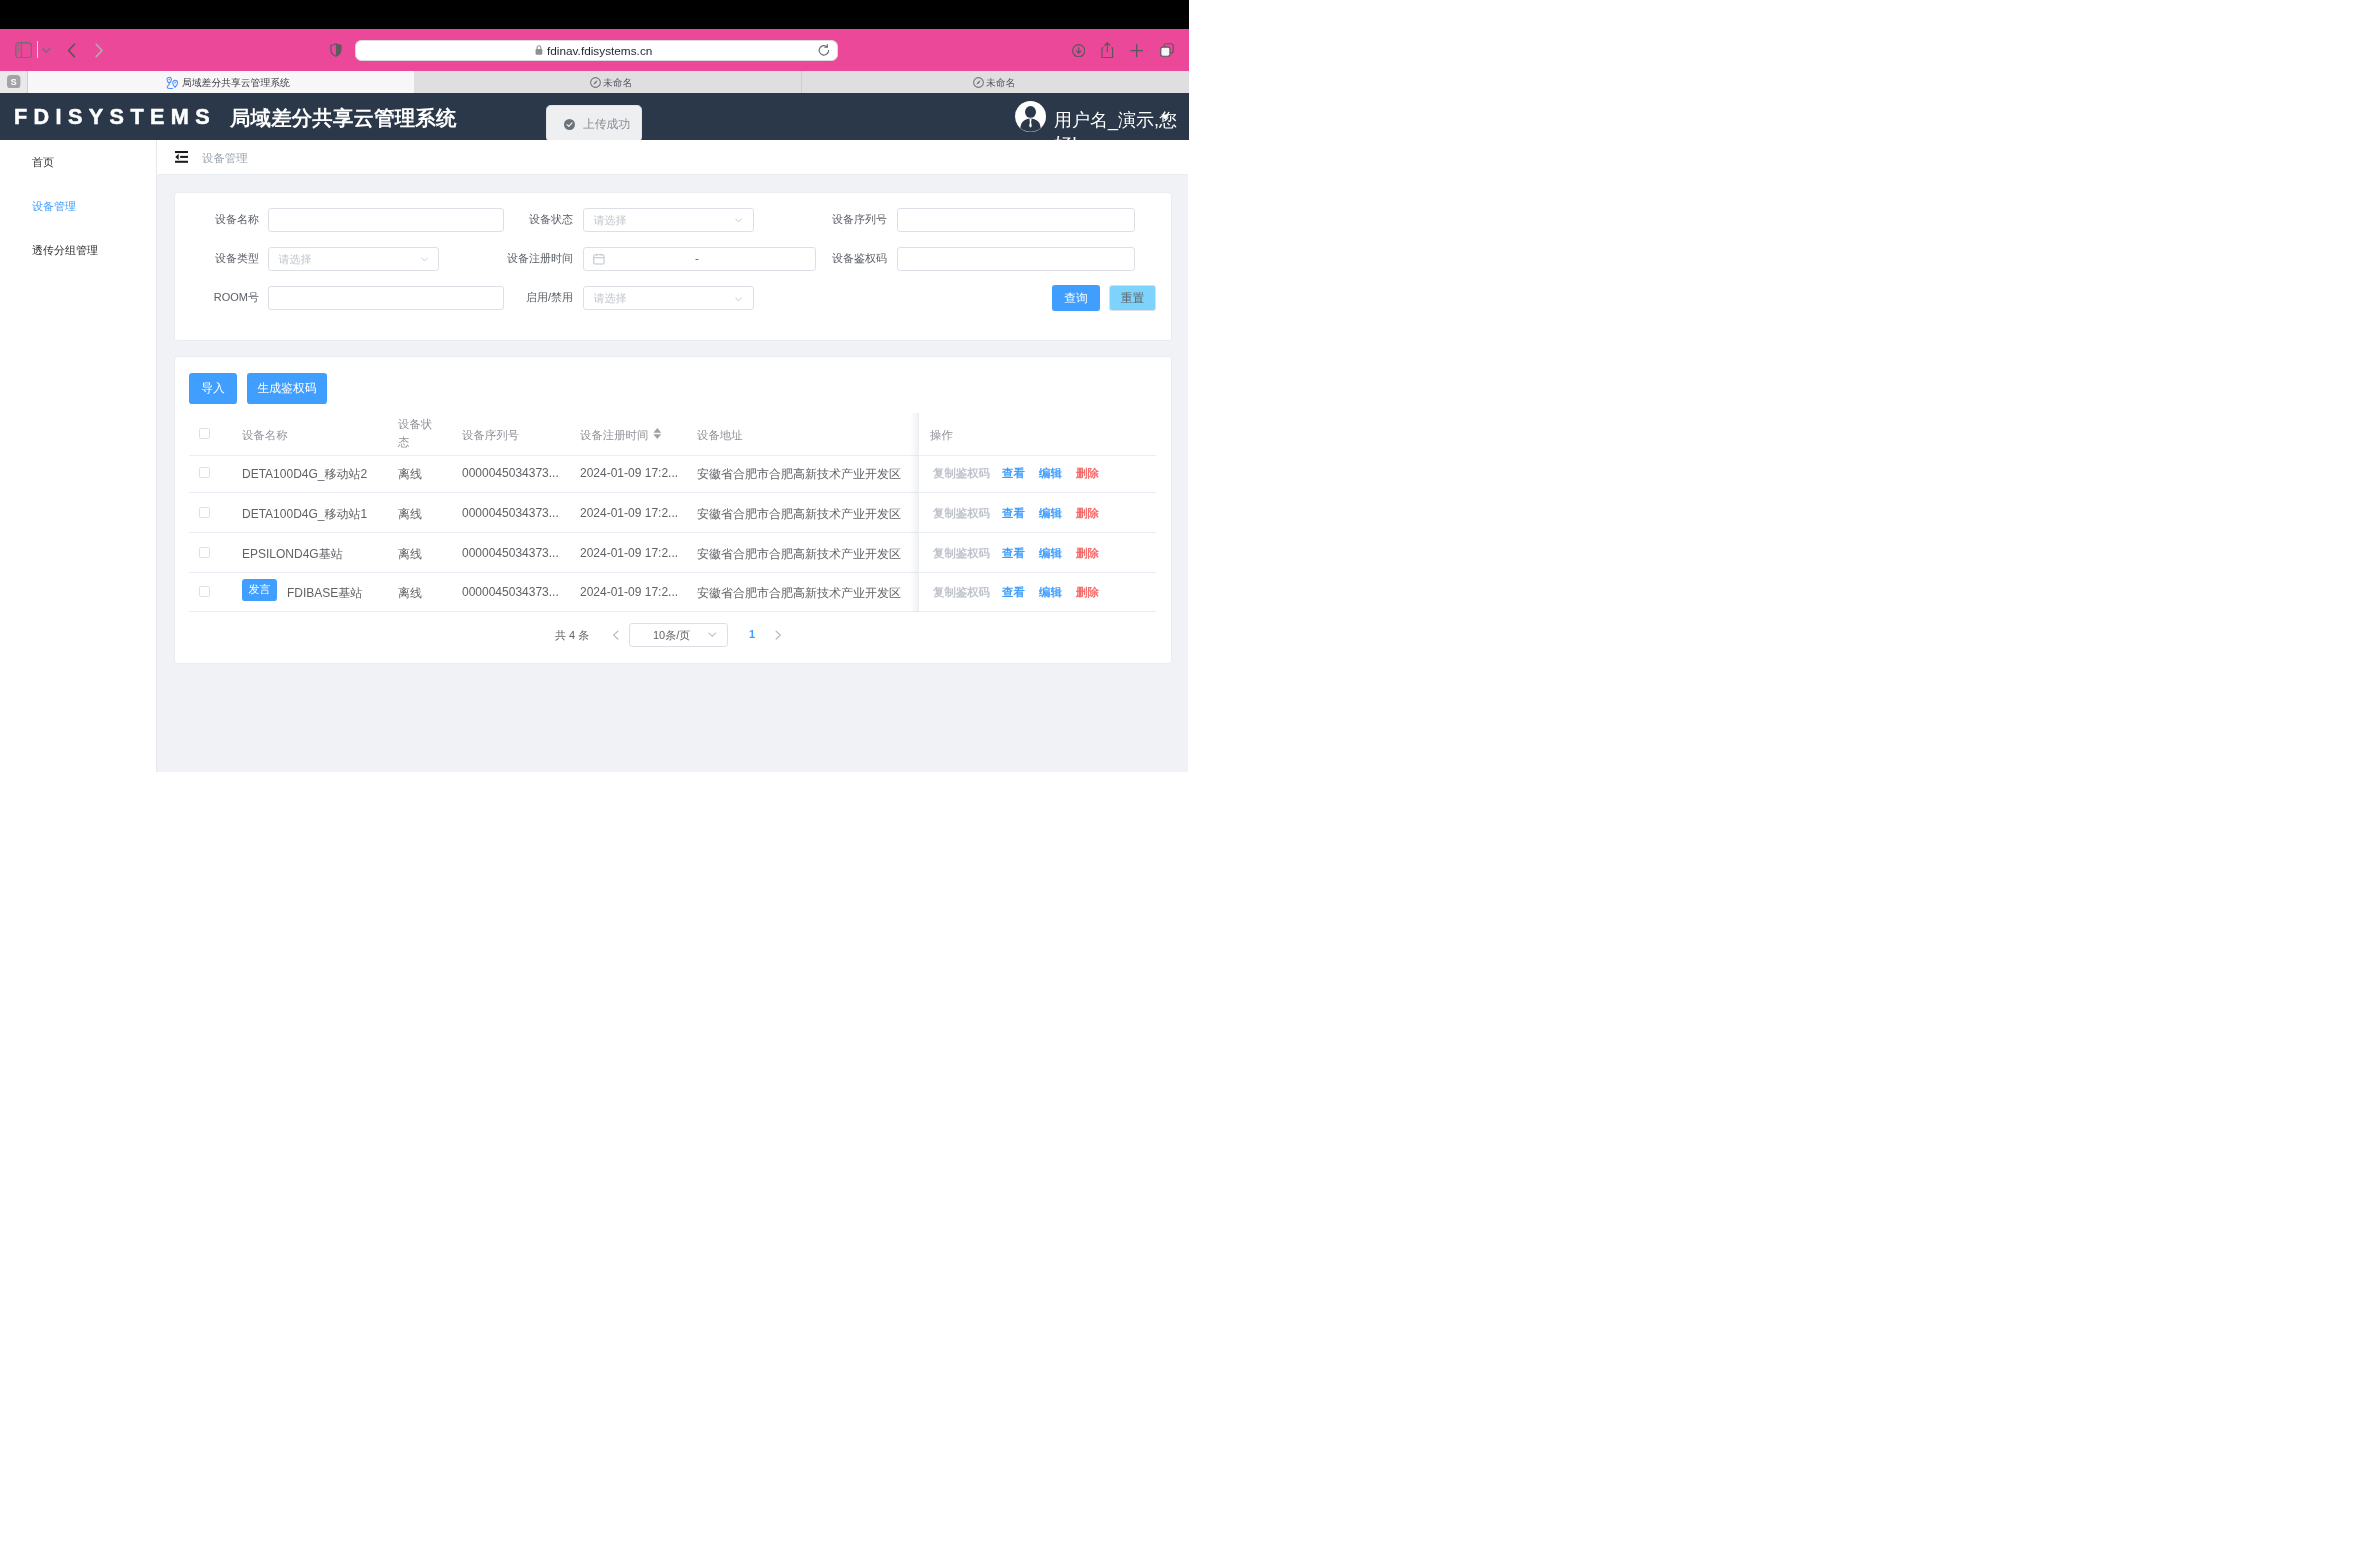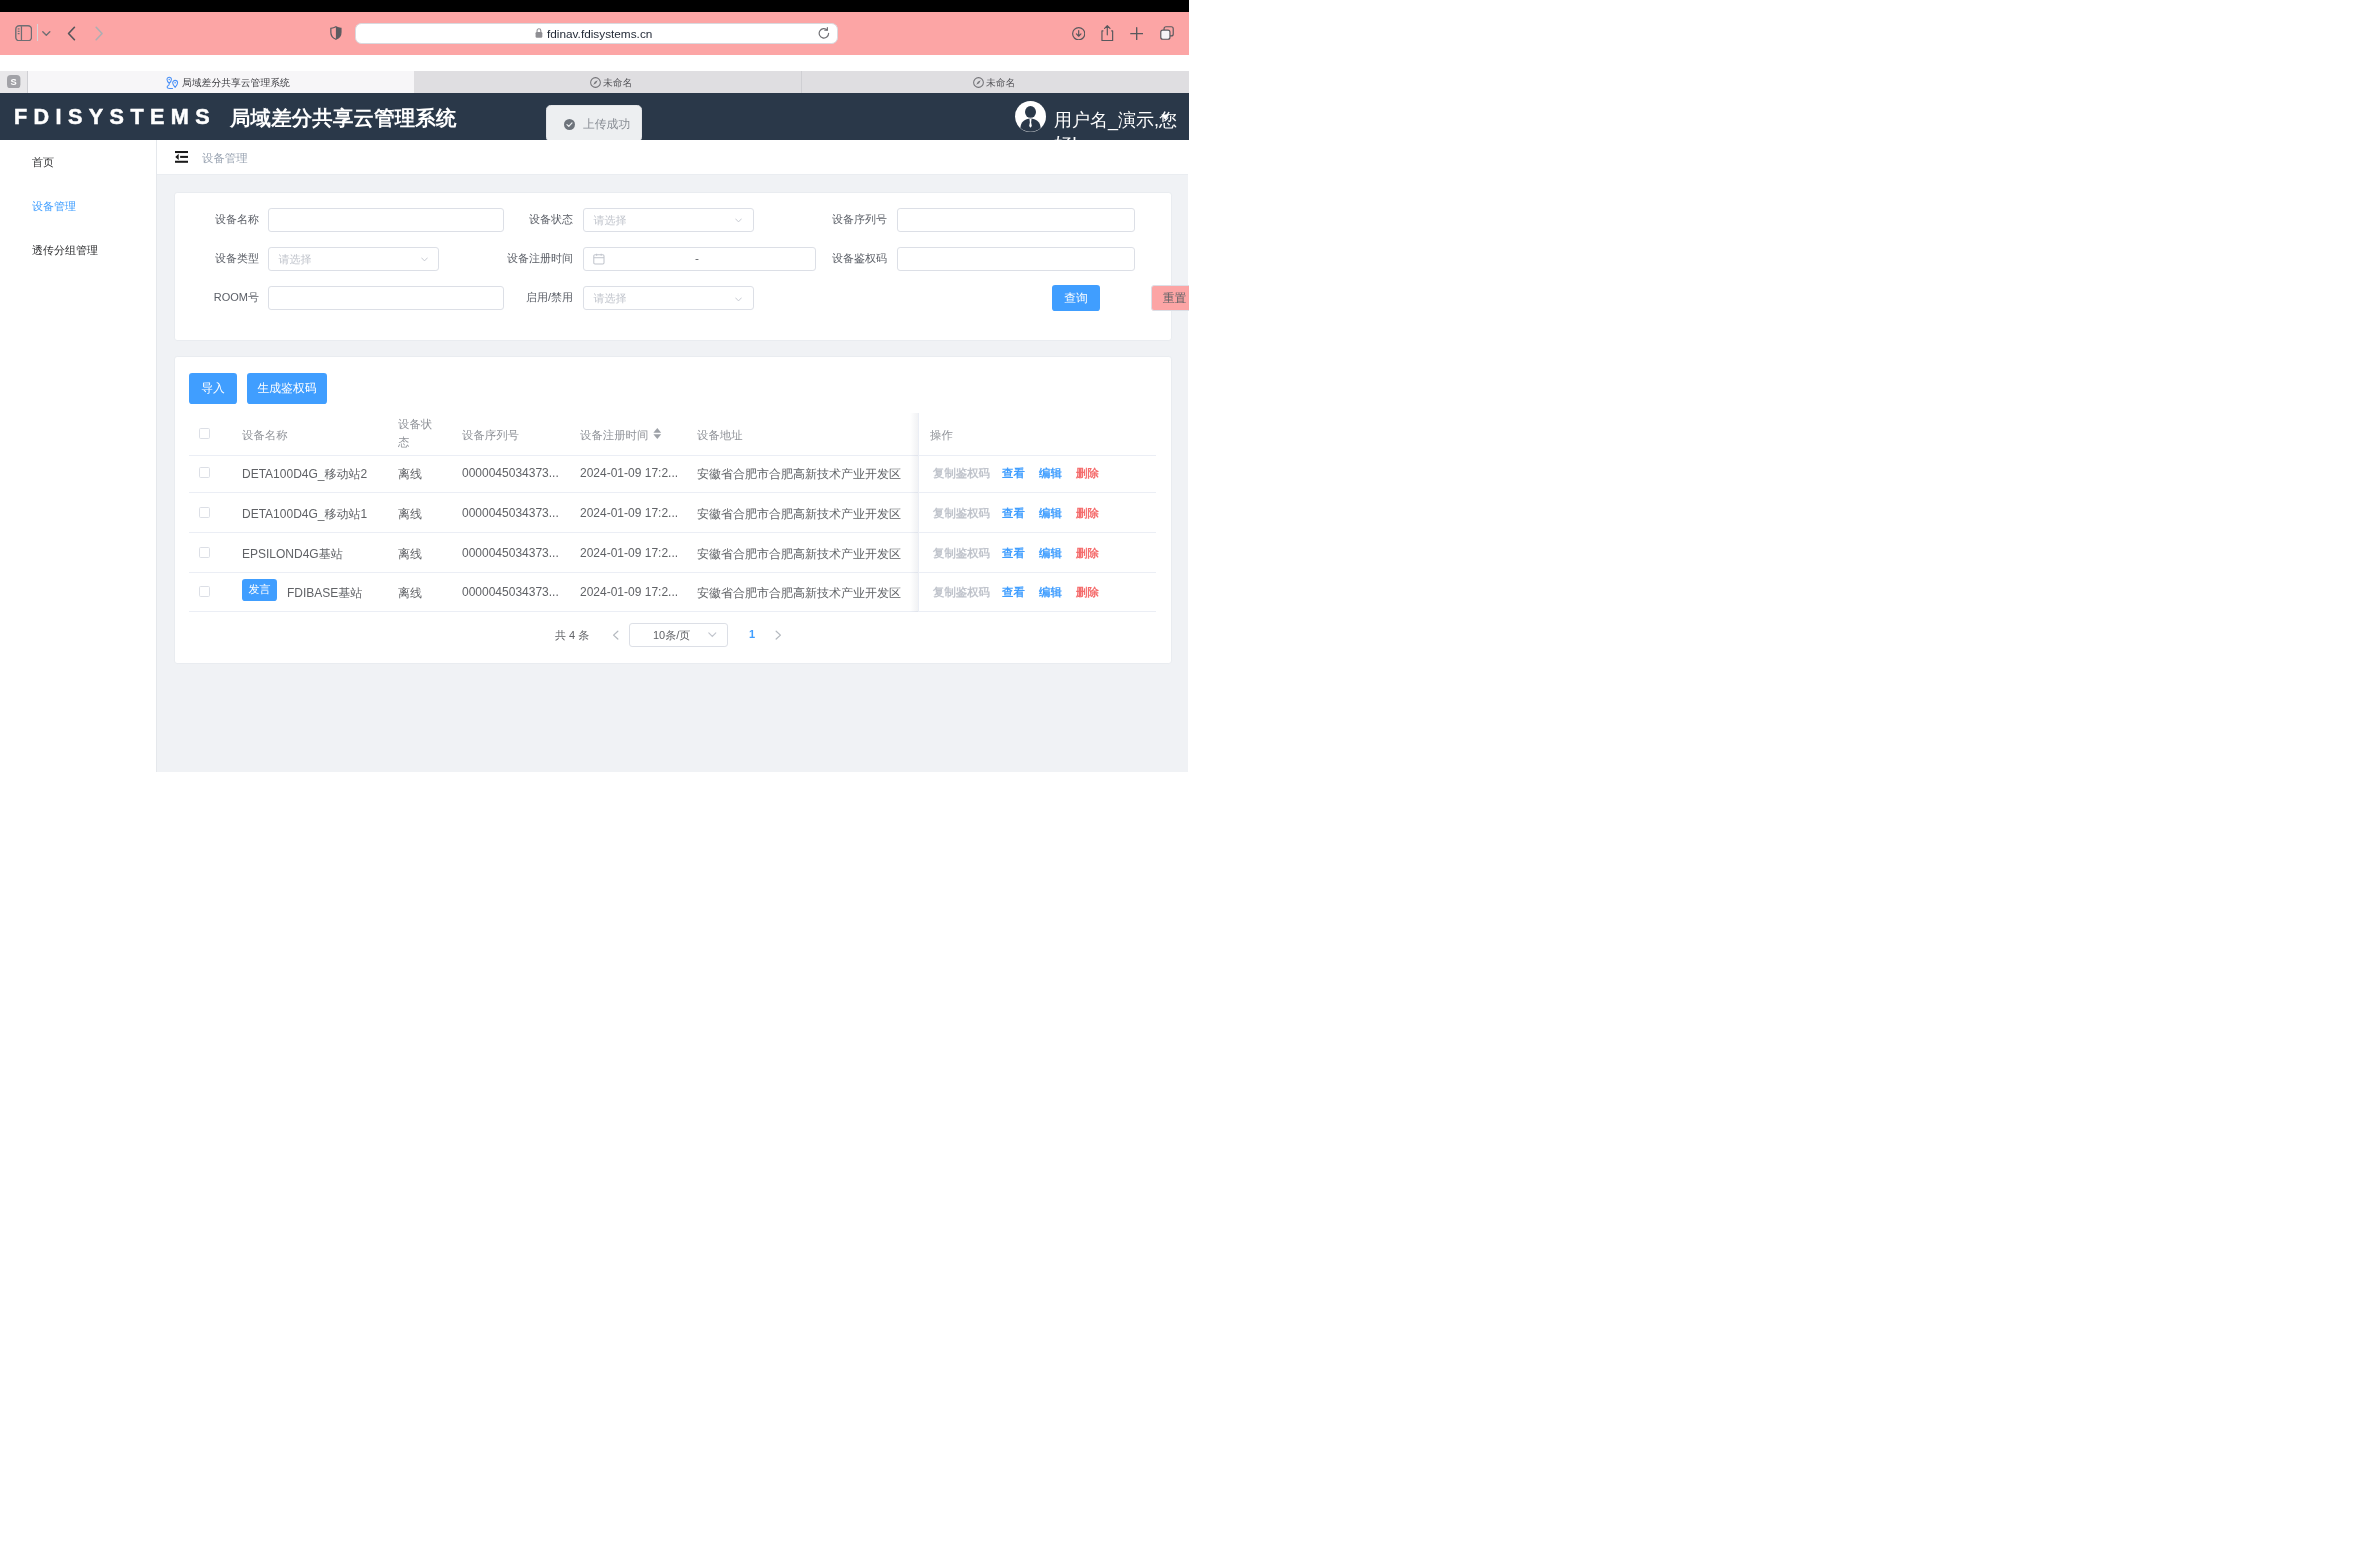--- a/index.html
+++ b/index.html
@@ -2,21 +2,21 @@
 <html style="font-size:12.6px"><head>
 <meta charset="utf-8">
 <style>
   * { margin:0; padding:0; box-sizing:border-box; }
   html,body { width:1189px; height:772px; overflow:hidden; }
   body { font-family:"Liberation Sans", sans-serif; position:relative; background:#fff; }
   .abs { position:absolute; }
 
   
   #blackbar { left:0; top:0; width:1189px; height:29px; background:#000; }
-  #toolbar  { left:0; top:12px; width:1189px; height:43px; background:#fca5a5; }
+  #toolbar  { left:0; top:29px; width:1189px; height:43px; background:#ec4899; }
   #tabbar   { left:0; top:71px; width:1189px; height:22px; background:#dfdee1; }
   #appheader{ left:0; top:93px; width:1189px; height:47px; background:#2a3849; }
   #sidebar  { left:0; top:140px; width:157px; height:632px; background:#fff; border-right:0.8px solid #e5e8ec; }
   #crumbbar { left:157px; top:140px; width:1031px; height:35px; background:#fff; border-bottom:0.8px solid #eaedf1; }
   #content  { left:157px; top:175px; width:1031px; height:598px; background:#f0f2f5; }
 
   
   #addrbar { left:355px; top:10.6px; width:483px; height:21px; background:#fff;
              border:0.8px solid #d9d9de; border-radius:6.3px; }
   .urltext { font-size:11.8px; color:#1e2633; }
@@ -42,21 +42,21 @@
   #card2 { left:174px; top:356px; width:998px; height:308px; }
 
   
   .flabel { font-size:11px; color:#5a5e66; text-align:right; height:23.6px; line-height:23.6px; }
   .finput { height:23.6px; background:#fff; border:0.8px solid #dcdfe6; border-radius:3.1px; }
   .ph { color:#c0c4cc; font-size:11px; line-height:22px; padding-left:9.4px; }
   .chev { position:absolute; top:9.4px; width:7px; height:7px; }
 
   
   .btn-primary { background:#409eff; color:#fff; border-radius:3.1px; text-align:center; }
-  .btn-plain { background:#fca5a5; color:#606266; border:0.8px solid #dcdfe6; border-radius:3.1px; text-align:center;margin-left:42px; }
+  .btn-plain { background:#7dd3fc; color:#606266; border:0.8px solid #dcdfe6; border-radius:3.1px; text-align:center; }
 
   
   .th { font-size:11.4px; color:#909399; font-weight:500; }
   .td { font-size:12px; color:#606266; }
   .rowline { left:189px; width:967px; height:0.8px; background:#ebeef5; }
   .oplink { font-size:11.4px; font-weight:600; }
 
   svg { display:block; }
 </style>
 </head>

